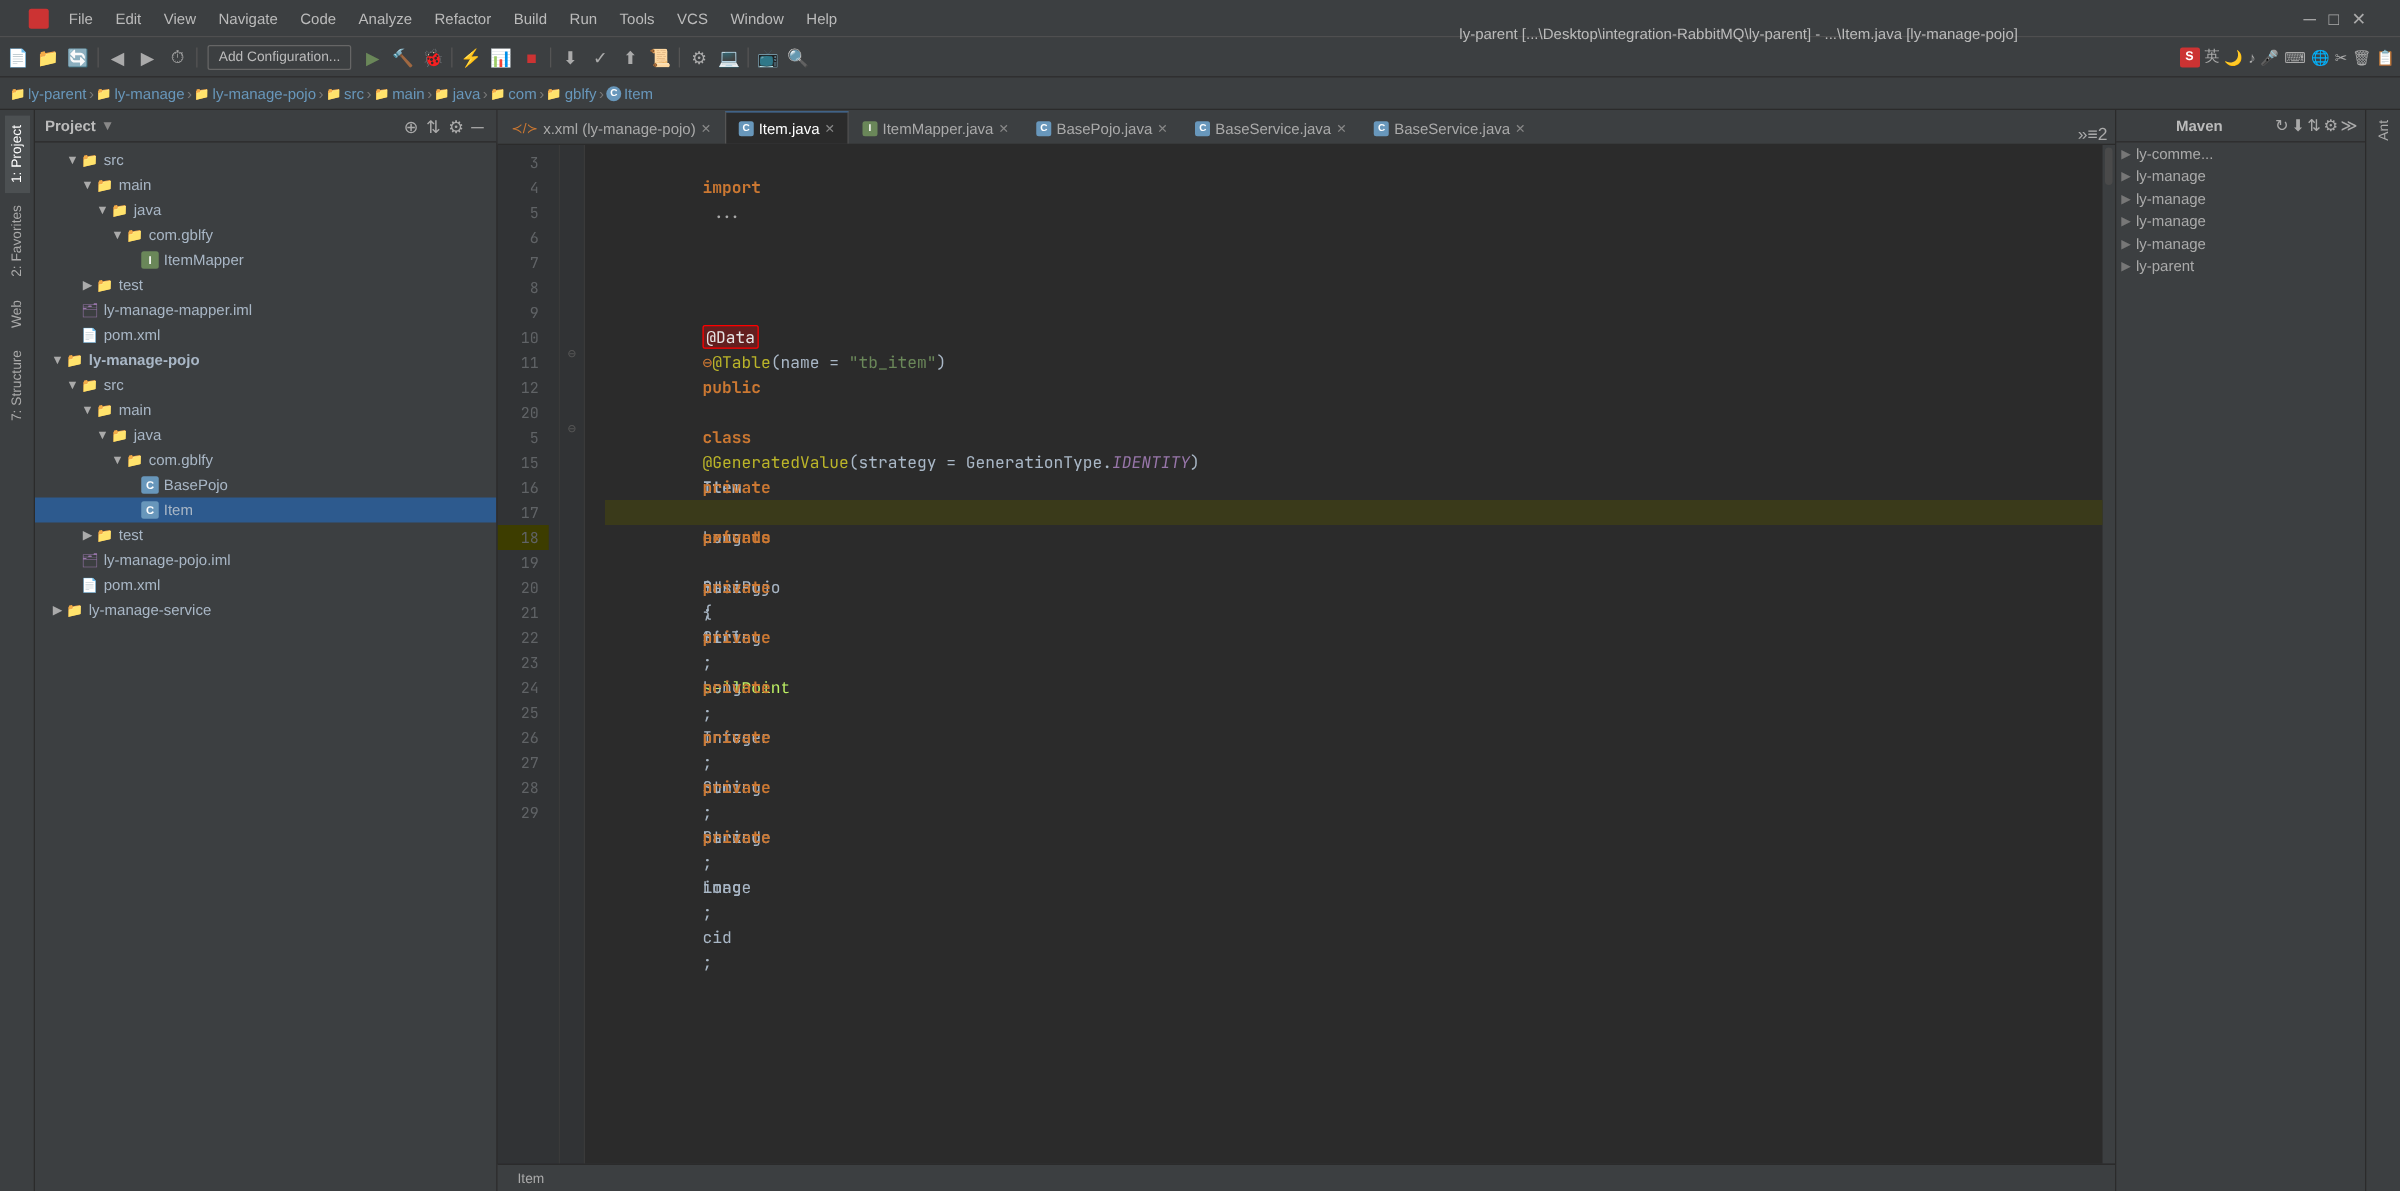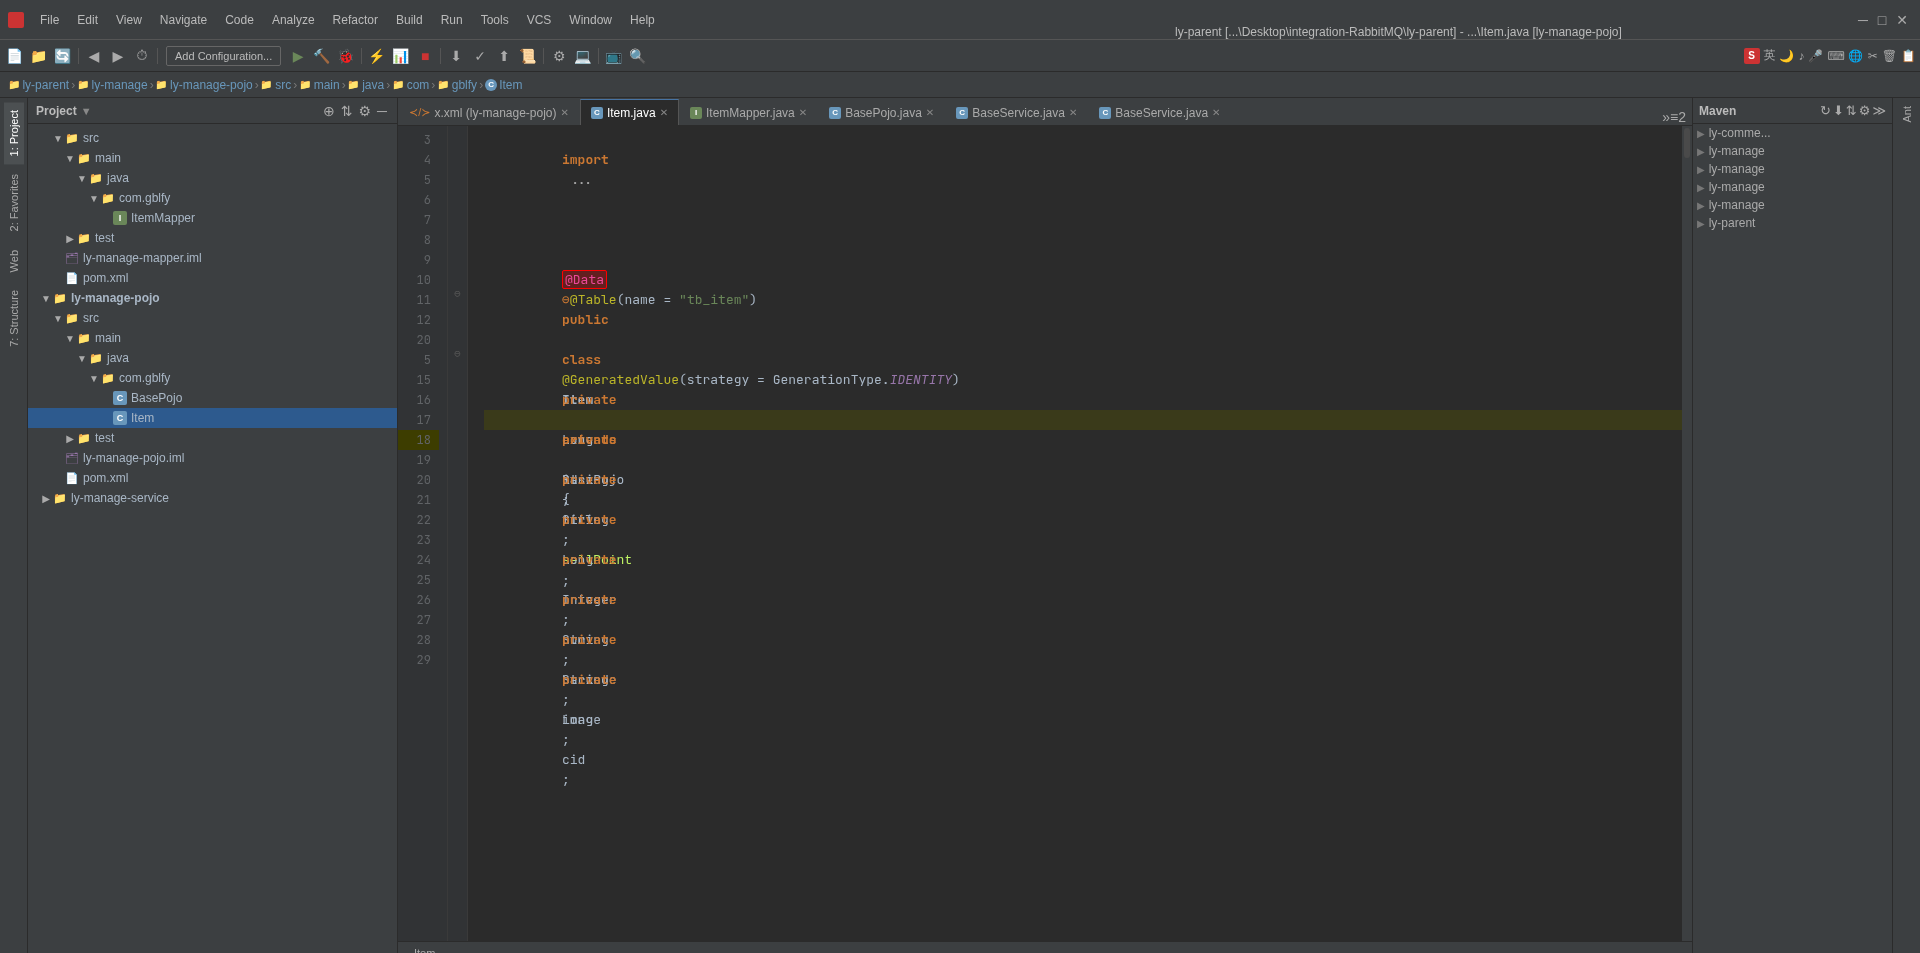--- a/index.html
+++ b/index.html
@@ -1,19 +1,19 @@
 <!DOCTYPE html>
 <html><head>
   <meta charset="utf-8">
   <style>
     * { margin: 0; padding: 0; box-sizing: border-box; }
     body { font-family: 'Segoe UI', Arial, sans-serif; font-size: 12px; background: #2b2b2b; color: #a9b7c6; width: 1920px; height: 953px; overflow: hidden; }
     
     
-    .title-bar { height: 40px; background: #3c3f41; display: flex; align-items: center; padding: 0 8px; border-bottom: 1px solid #555; }
+    .title-bar { height: 30px; background: #3c3f41; display: flex; align-items: center; padding: 0 23px; border-bottom: 1px solid #555; }
     .title-bar-logo { width: 16px; height: 16px; background: #cc3333; border-radius: 2px; margin-right: 8px; flex-shrink: 0; }
     .title-bar-menu { display: flex; gap: 2px; flex: 1; }
     .menu-item { padding: 2px 8px; color: #bbbbbb; font-size: 12px; cursor: pointer; border-radius: 2px; }
     .title-bar-title { color: #bbbbbb; font-size: 12px; flex: 1; text-align: center; margin-top: 24px; }
     .window-controls { display: flex; gap: 2px; }
     .win-ctrl { color: #aaa; font-size: 14px; padding: 0 4px; cursor: pointer; }
 
     
     .toolbar { height: 32px; background: #3c3f41; display: flex; align-items: center; padding: 0 4px; border-bottom: 1px solid #2b2b2b; gap: 2px; }
     .toolbar-btn { width: 22px; height: 22px; display: flex; align-items: center; justify-content: center; color: #aaa; cursor: pointer; border-radius: 2px; font-size: 14px; }
@@ -67,36 +67,36 @@
     .code-editor { flex: 1; overflow: auto; display: flex; font-family: 'JetBrains Mono', 'Consolas', 'Courier New', monospace; font-size: 13px; }
     .line-numbers { min-width: 50px; background: #313335; color: #606366; text-align: right; padding: 4px 8px 4px 0; user-select: none; border-right: 1px solid #3a3a3a; }
     .line-number { height: 20px; line-height: 20px; font-size: 12px; padding-right: 8px; }
     .code-content { flex: 1; padding: 4px 0 4px 16px; }
     .code-line { height: 20px; line-height: 20px; white-space: pre; position: relative; }
     
     
     .kw { color: #cc7832; font-weight: bold; }
     .str { color: #6a8759; }
     .ann { color: #bbb529; }
-    .ann-highlighted { color: #ec4899; background: #ff000044; border: 1px solid red; padding: 0 2px; border-radius: 2px; }
+    .ann-highlighted { color: #e5e5e5; background: #ff000044; border: 1px solid red; padding: 0 2px; border-radius: 2px; }
     .italic { font-style: italic; }
     .dots { color: #aaa; }
 
     
     .status-bar { height: 22px; background: #3c3f41; display: flex; align-items: center; padding: 0 8px; border-top: 1px solid #2b2b2b; font-size: 11px; color: #aaa; }
     .status-item { padding: 0 8px; }
 
     
     .far-right-tabs { width: 28px; background: #3c3f41; border-left: 1px solid #2b2b2b; display: flex; flex-direction: column; align-items: center; }
     .far-right-tab { writing-mode: vertical-rl; transform: rotate(180deg); padding: 8px 4px; color: #aaa; font-size: 11px; cursor: pointer; white-space: nowrap; }
 
     
     .maven-panel { width: 200px; display: flex; flex-direction: column; border-left: 1px solid #2b2b2b; }
     .maven-header { display: flex; align-items: center; padding: 0 6px; height: 26px; background: #3c3f41; border-bottom: 1px solid #2b2b2b; }
-    .maven-title { font-size: 12px; color: #bbb; font-weight: bold; flex: 1; }
+    .maven-title { font-size: 12px; color: #bbb; font-weight: bold; flex: 1; text-align: center; }
     .maven-btns { display: flex; gap: 2px; }
     .maven-btn { color: #aaa; font-size: 13px; cursor: pointer; }
     .maven-tree { flex: 1; background: #3c3f41; overflow: auto; }
     .maven-item { display: flex; align-items: center; padding: 2px 4px; font-size: 12px; color: #aaa; cursor: pointer; white-space: nowrap; }
 
     
     ::-webkit-scrollbar { width: 8px; height: 8px; }
     ::-webkit-scrollbar-track { background: #3c3f41; }
     ::-webkit-scrollbar-thumb { background: #5a5d5f; border-radius: 4px; }
     

